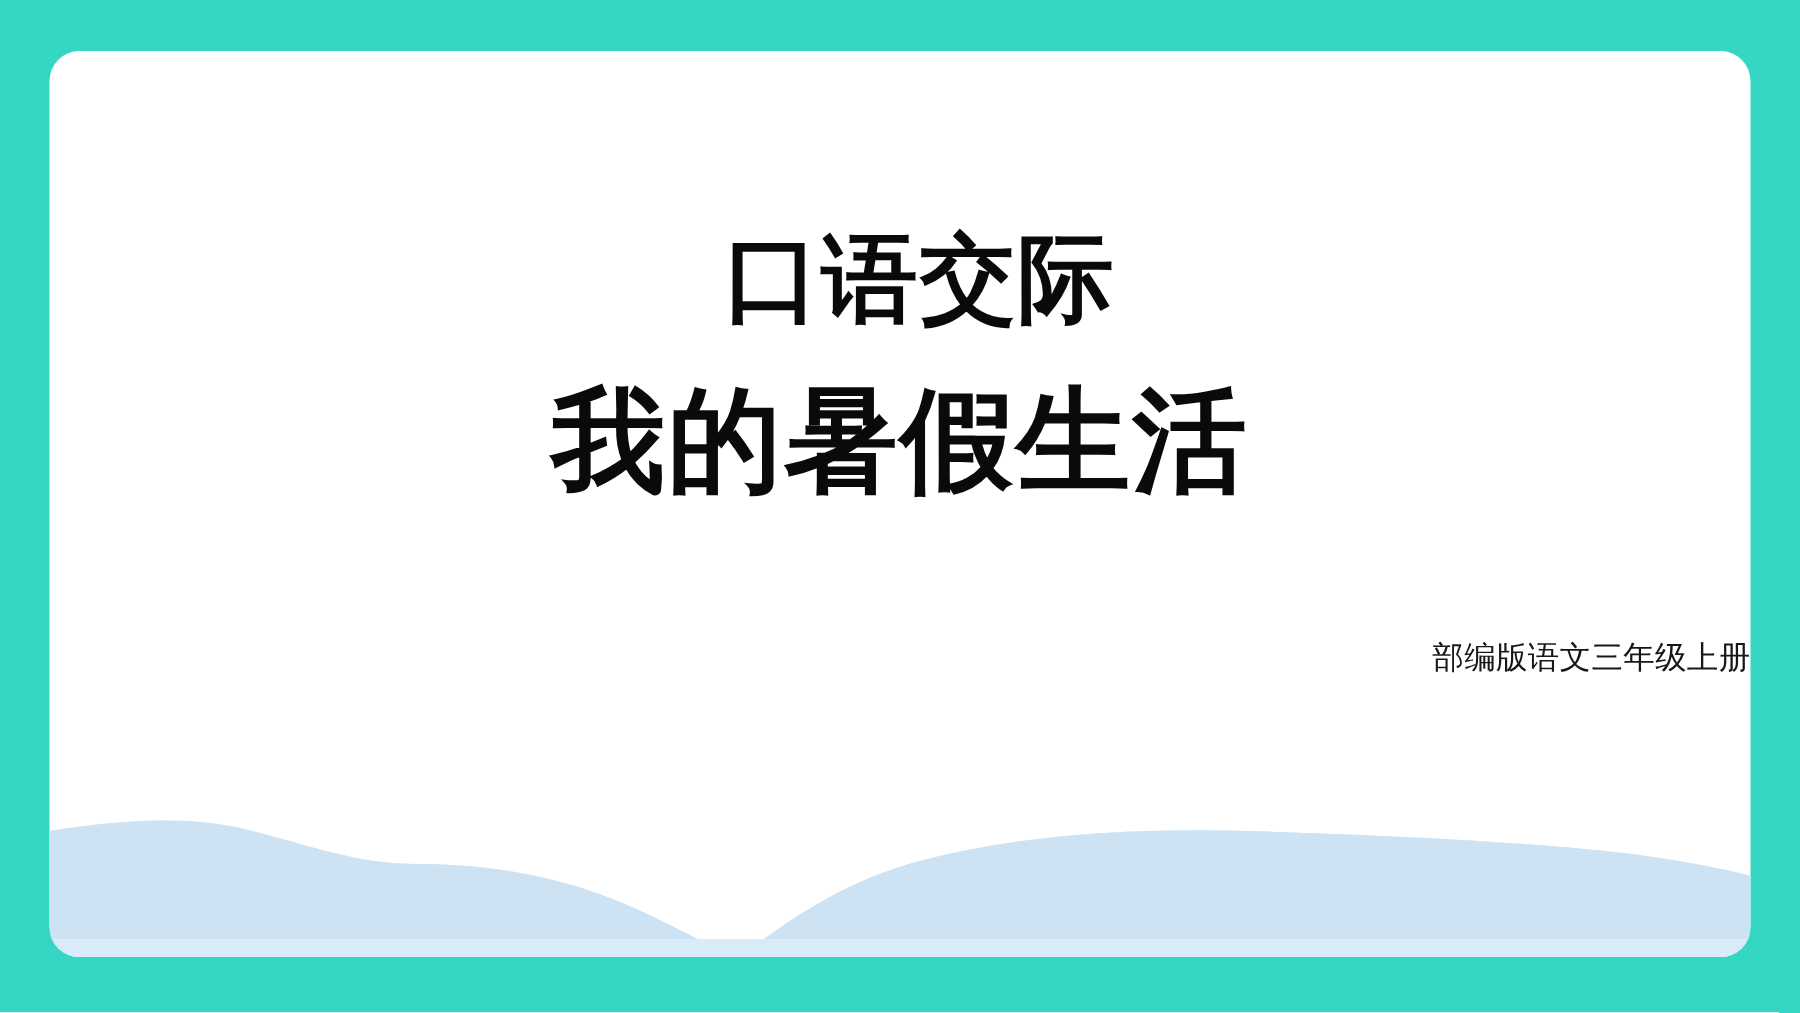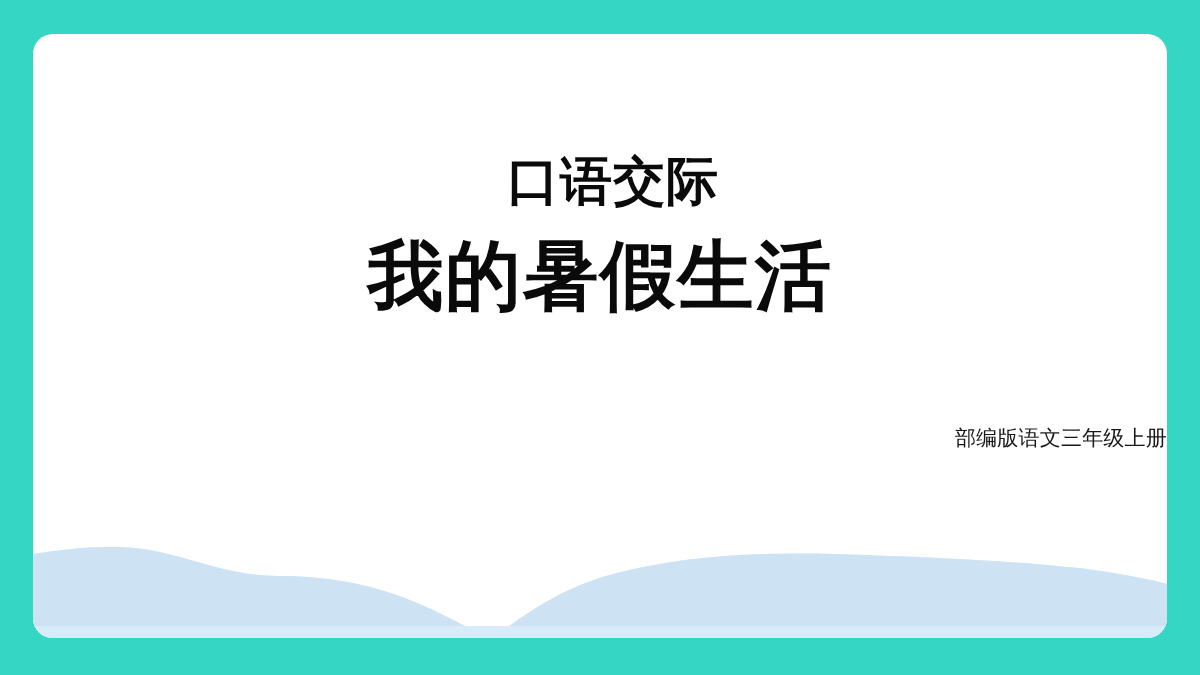--- a/index.html
+++ b/index.html
@@ -39,26 +39,26 @@
     font-weight:700;
     color:#0a0a0a;
     line-height:1.0;
     letter-spacing:0.02em;
     white-space:nowrap;
   }
   #title-line-1 {
     position:absolute;
     left:0; top:121px;
     width:100%;
-    font-size:52px;
+    font-size:64px;
     padding-left:26px;
   }
   #title-line-2 {
     position:absolute;
-    left:0; top:204px;
+    left:0; top:222px;
     width:100%;
     font-size:76px;
   }
   #subtitle {
     position:absolute;
     left:0; top:390px;
     width:100%;
     text-align:right;
     font-family:"DejaVu Sans", "Liberation Sans", sans-serif;
     font-size:21px;

